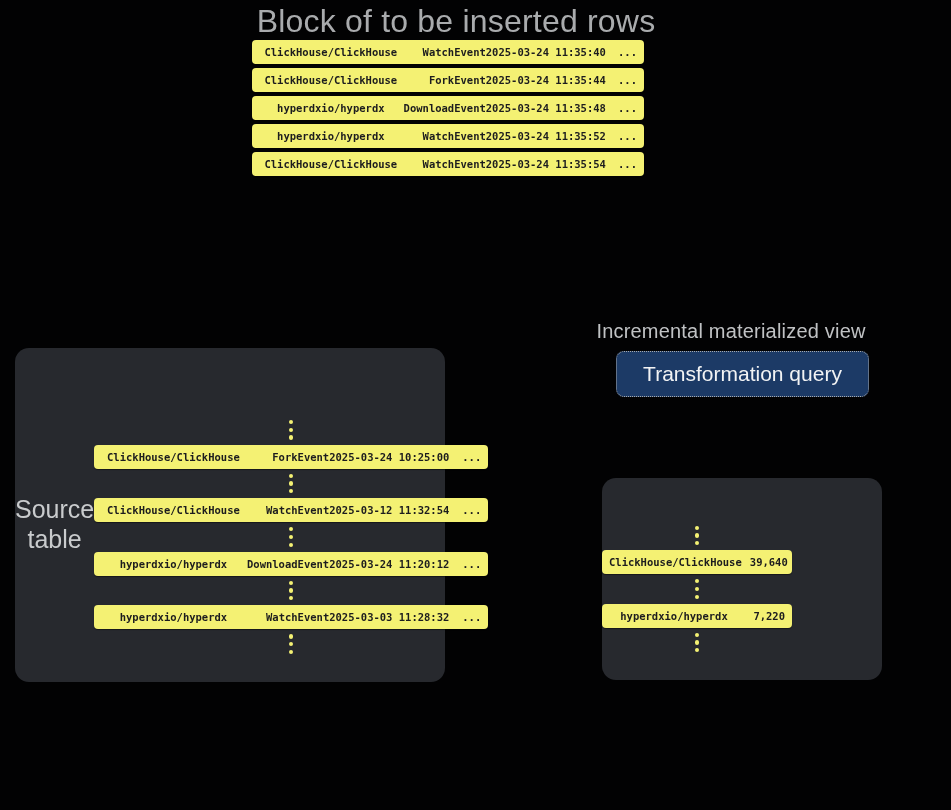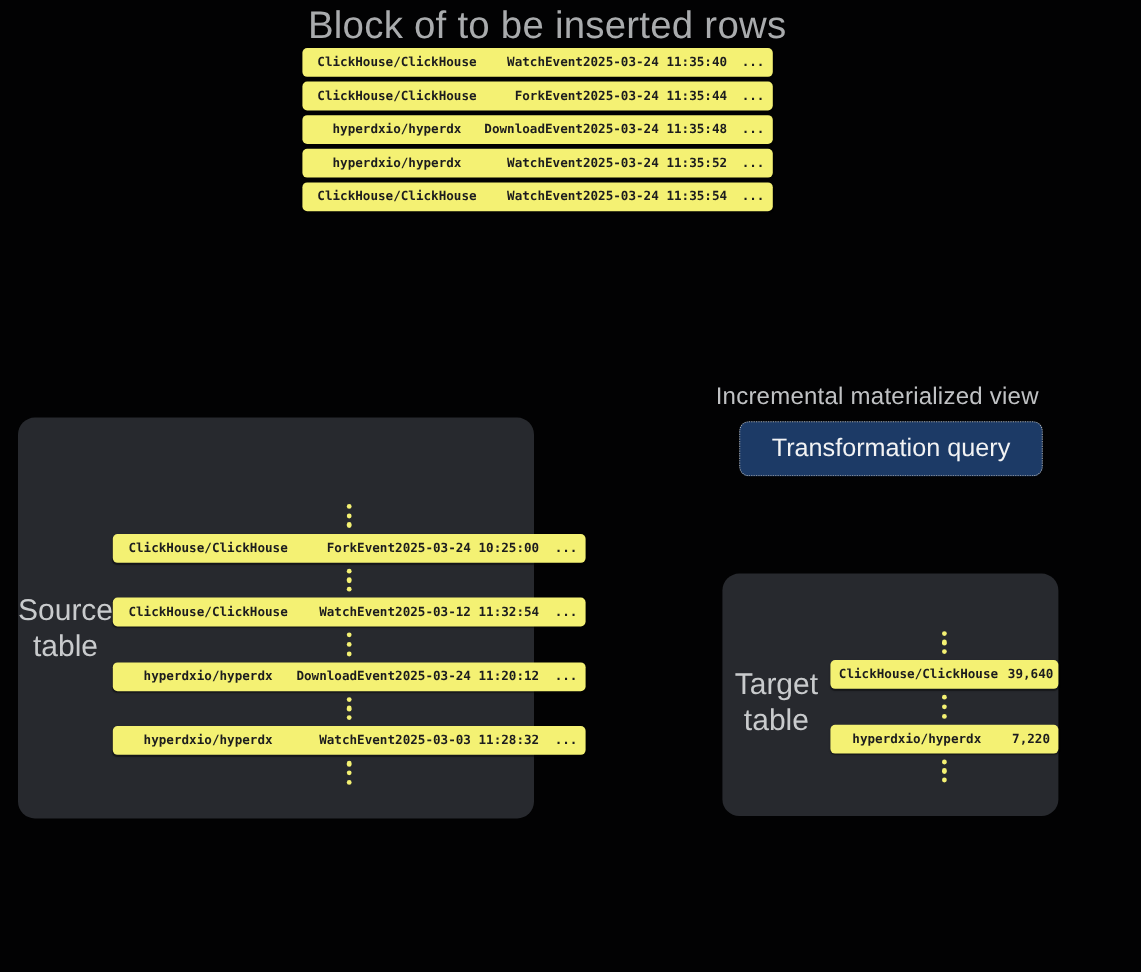--- a/index.html
+++ b/index.html
@@ -175,21 +175,20 @@
         <span class="dot"></span>
       </div>
   </div>
 </section>
 
 <div class="title mv-title">Incremental materialized view</div>
 
 <div class="transform-btn">Transformation query</div>
 
 <section class="panel target-panel">
-  <div class="panel-title">Target table</div>
   <div class="panel-flow">
     <div class="dots">
         <span class="dot"></span>
         <span class="dot"></span>
         <span class="dot"></span>
       </div>
     <div class="mono-row w190">
       <span class="t-repo">ClickHouse/ClickHouse</span>
       <span class="t-count">39,640</span>
     </div>

